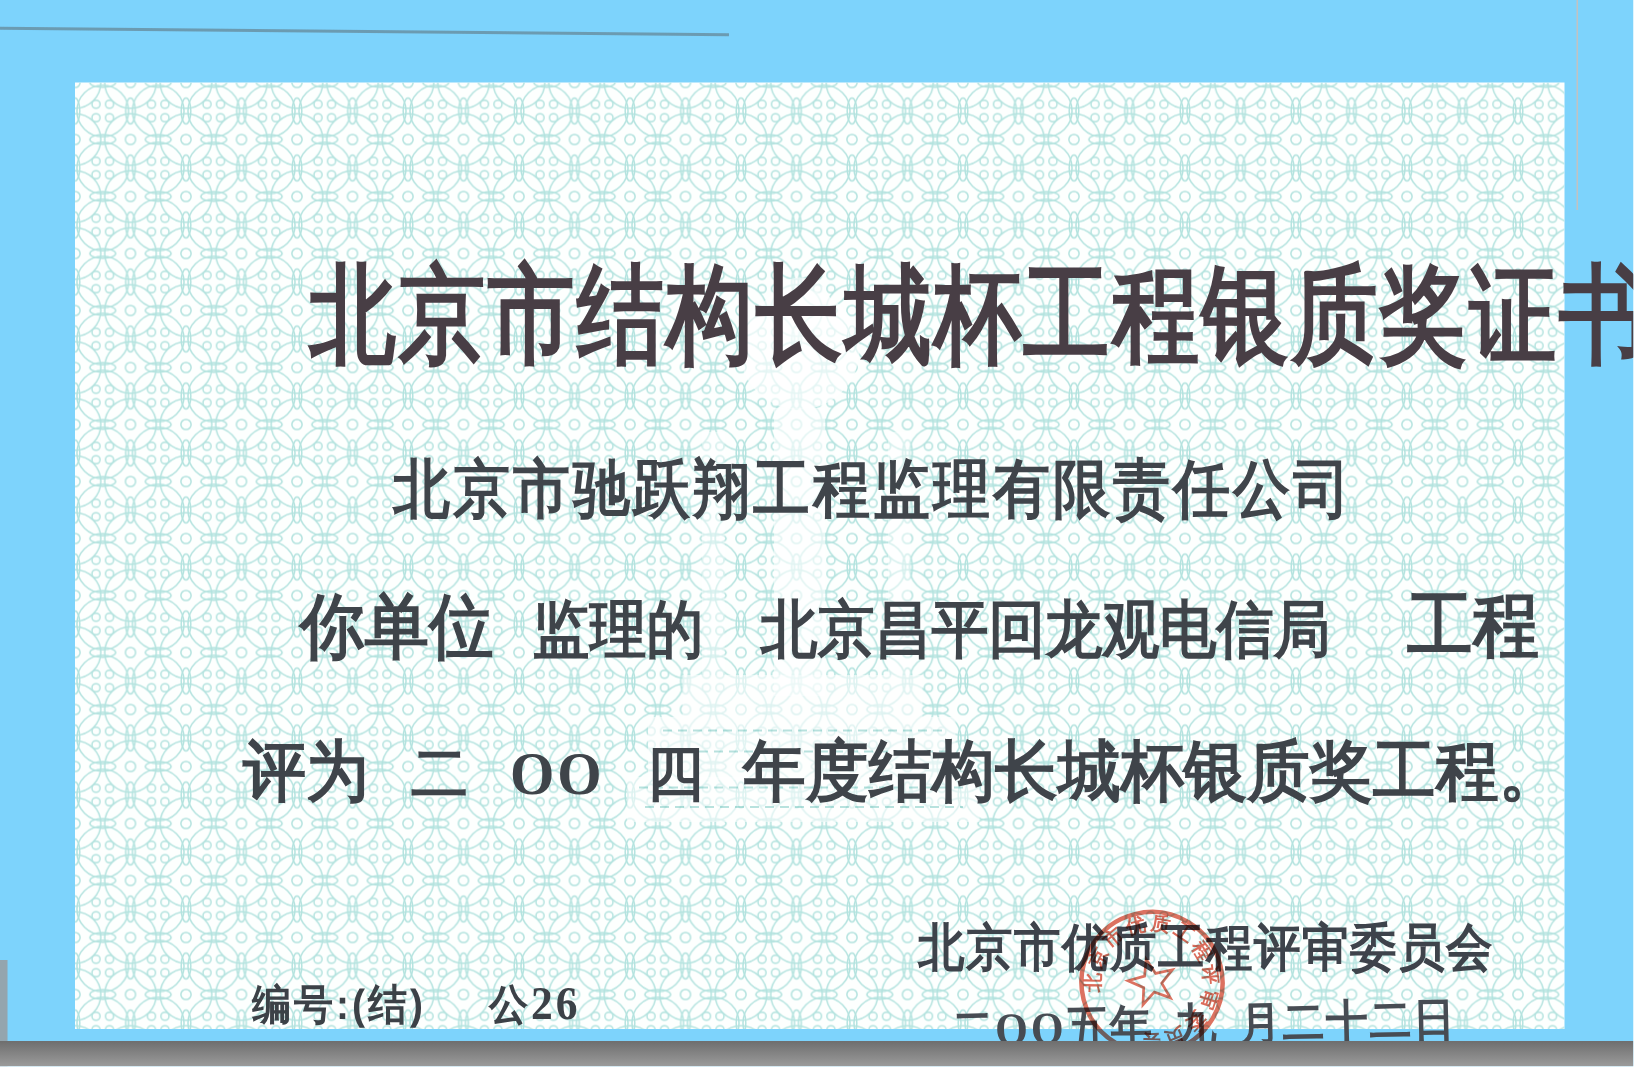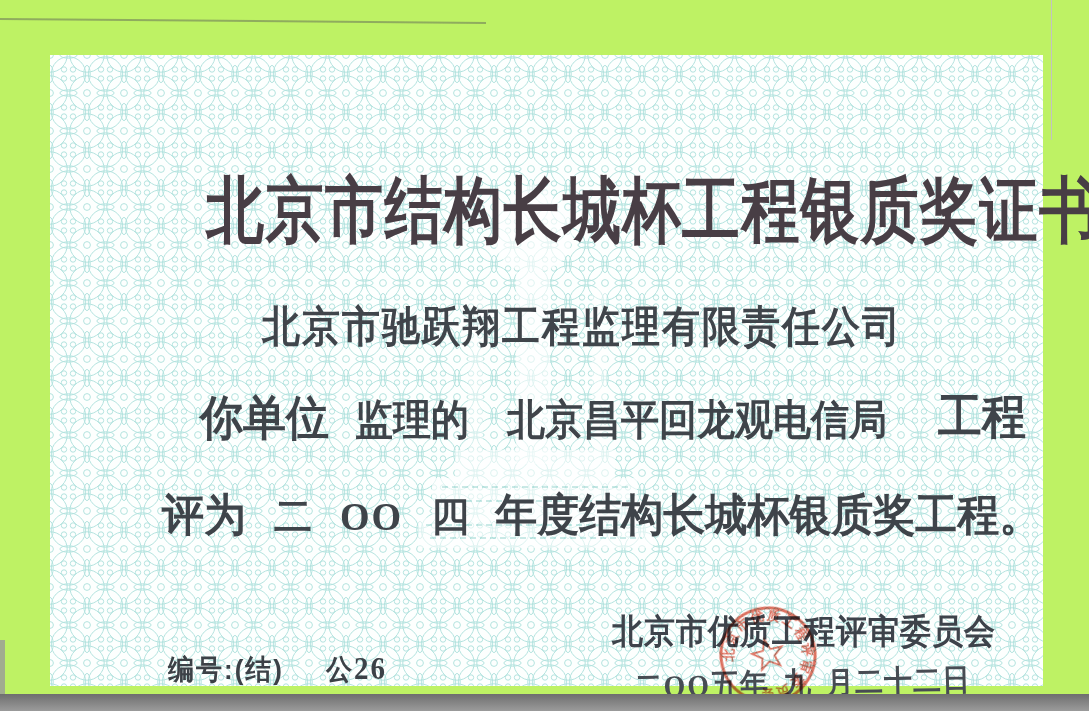--- a/index.html
+++ b/index.html
@@ -1,17 +1,17 @@
 <!DOCTYPE html>
 <html><head>
 <meta charset="utf-8">
 <style>
   html,body{margin:0;padding:0;background:#ffffff;}
   .stage{position:relative;width:1089px;height:711px;overflow:hidden;
-         font-family:"Liberation Sans","DejaVu Sans",sans-serif;background:#bef264;}
+         font-family:"Liberation Sans","DejaVu Sans",sans-serif;background:#7dd3fc;}
   .cert{position:absolute;left:50px;top:55px;width:993px;height:631px;background:#fdfffe;}
   .guilloche{position:absolute;left:0;top:0;}
   .layer{position:absolute;left:0;top:0;width:100%;height:100%;}
 
   .t-line{position:absolute;white-space:nowrap;color:#3d4147;}
   .title{left:156px;top:108px;font-size:58px;font-weight:900;letter-spacing:1.5px;
          color:#483e45;transform:scaleY(1.24);transform-origin:left top;}
   .company{left:212px;top:243px;font-size:38px;font-weight:800;letter-spacing:2px;
            color:#40454b;transform:scaleY(1.12);transform-origin:left top;}
   .line1{left:150px;top:332px;font-size:38px;font-weight:700;color:#3f444a;

